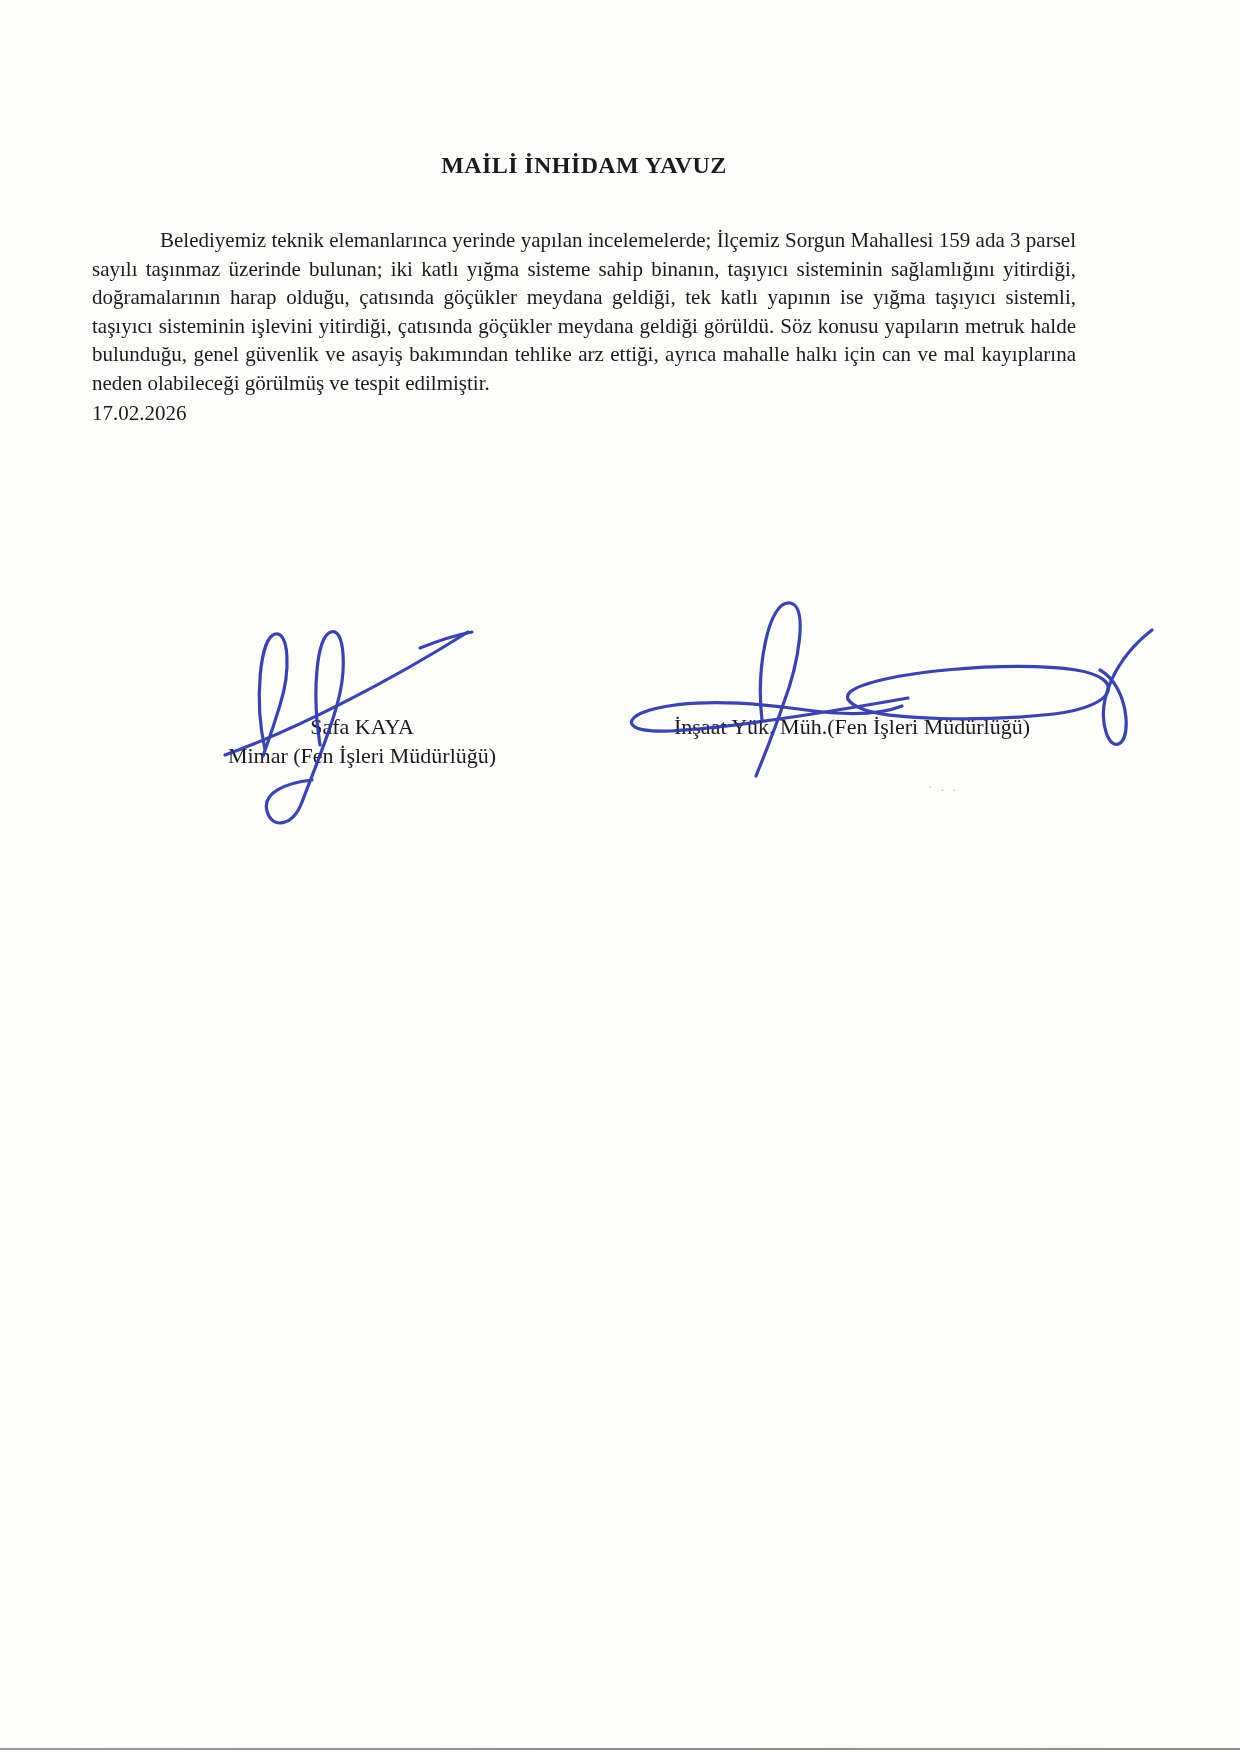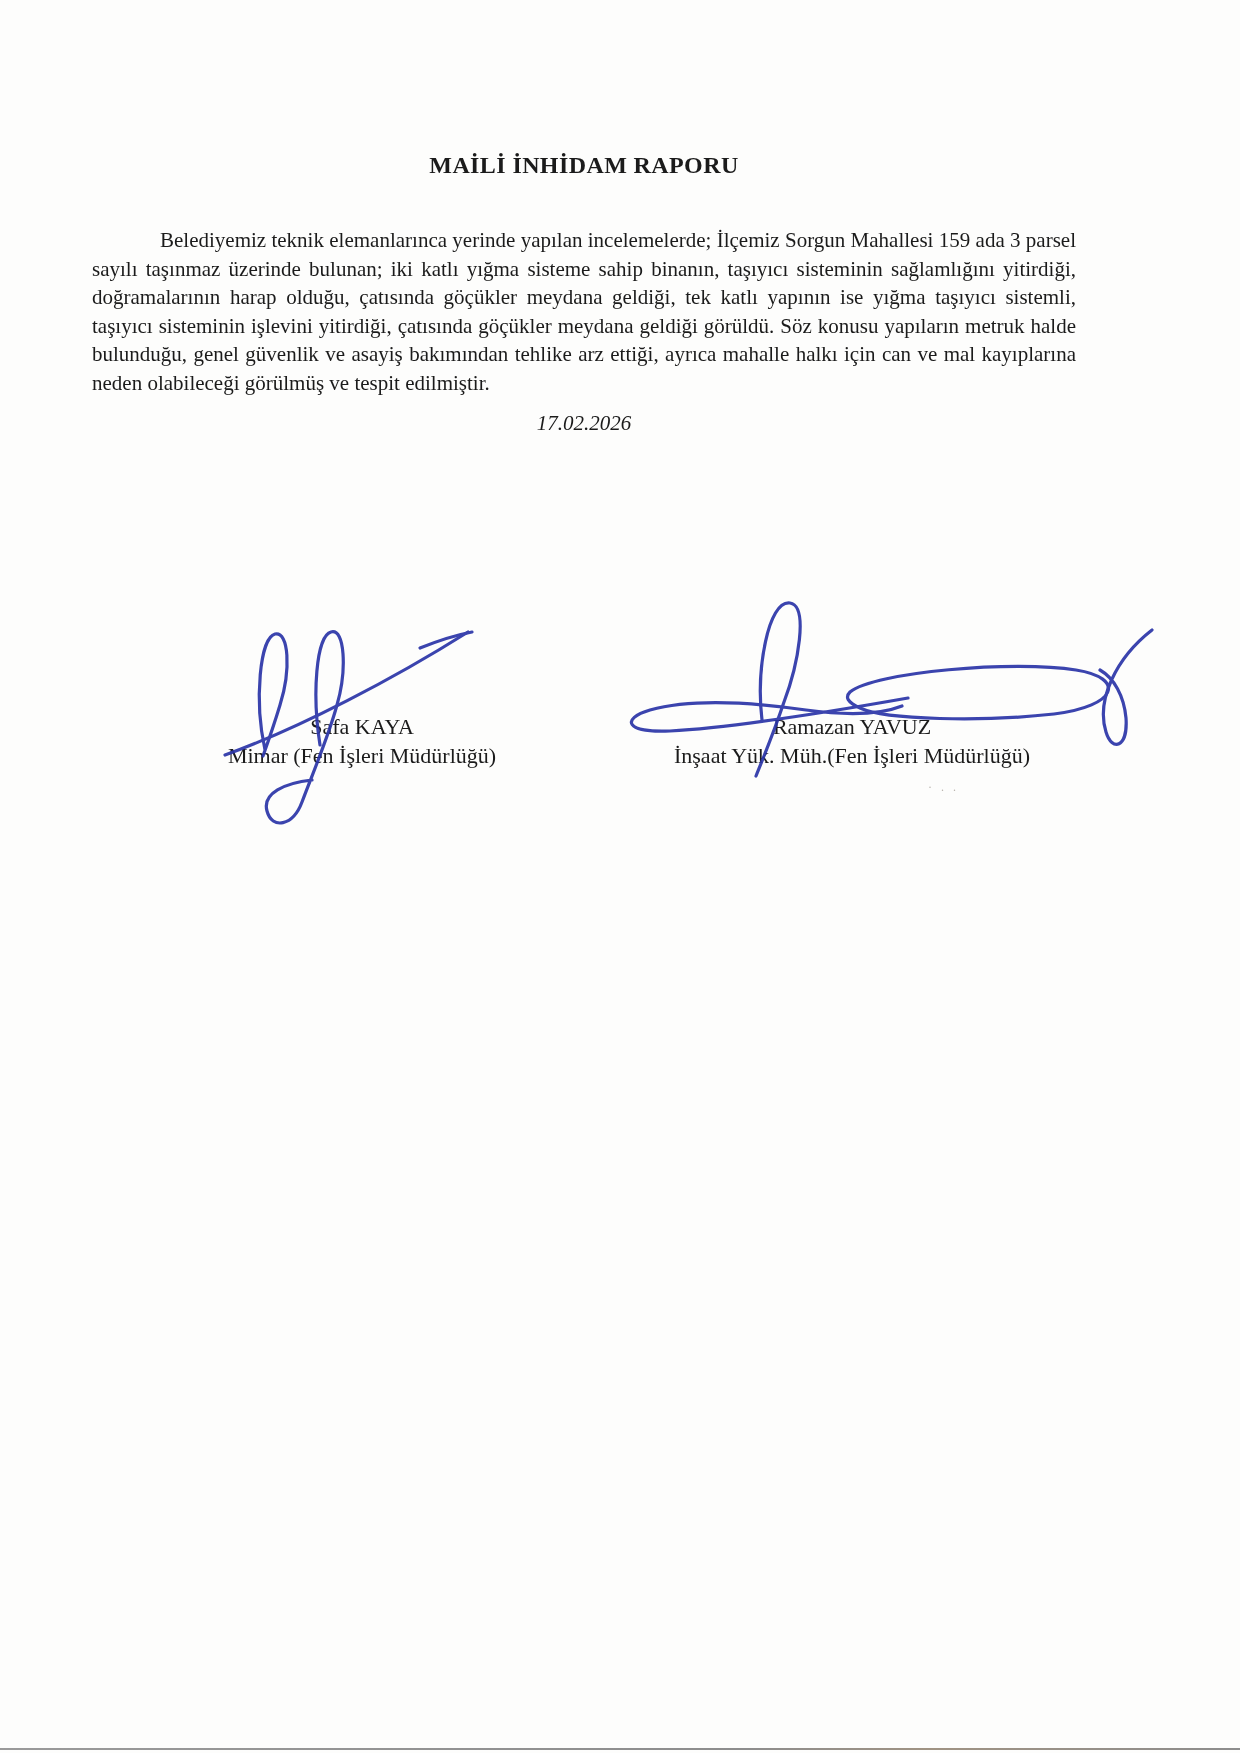--- a/index.html
+++ b/index.html
@@ -29,23 +29,22 @@
     top: 226px;
     left: 92px;
     width: 984px;
     font-size: 21px;
     line-height: 28.6px;
     text-align: justify;
   }
   .body-text p { margin: 0; text-indent: 68px; }
   .date-line {
     text-indent: 0;
-    text-align: center;
-    margin-top: 11px;
-    font-style: italic;
+    text-align: left;
+    margin-top: 1px;
   }
   .sig-block {
     position: absolute;
     top: 712px;
     text-align: center;
     font-size: 22px;
     line-height: 29px;
     white-space: nowrap;
   }
   .sig-left  { left: 162px; width: 400px; }
@@ -83,34 +82,33 @@
     width: 100%;
     height: 2px;
     background: linear-gradient(90deg, #9a9a9a 0%, #8d8d8d 60%, #a09383 75%, #8d8d8d 100%);
   }
 </style>
 </head>
 <body>
 
 <div class="page">
 
-  <div class="title">MAİLİ İNHİDAM RAPORU</div>
+  <div class="title">MAİLİ İNHİDAM YAVUZ</div>
 
   <div class="body-text">
     <p>Belediyemiz teknik elemanlarınca yerinde yapılan incelemelerde; İlçemiz Sorgun Mahallesi 159 ada 3 parsel sayılı taşınmaz üzerinde bulunan; iki katlı yığma sisteme sahip binanın, taşıyıcı sisteminin sağlamlığını yitirdiği, doğramalarının harap olduğu, çatısında göçükler meydana geldiği, tek katlı yapının ise yığma taşıyıcı sistemli, taşıyıcı sisteminin işlevini yitirdiği, çatısında göçükler meydana geldiği görüldü. Söz konusu yapıların metruk halde bulunduğu, genel güvenlik ve asayiş bakımından tehlike arz ettiği, ayrıca mahalle halkı için can ve mal kayıplarına neden olabileceği görülmüş ve tespit edilmiştir.</p>
     <div class="date-line">17.02.2026</div>
   </div>
 
   <div class="sig-block sig-left">
     <div>Safa KAYA</div>
     <div>Mimar (Fen İşleri Müdürlüğü)</div>
   </div>
 
   <div class="sig-block sig-right">
-    <div>Ramazan YAVUZ</div>
     <div>İnşaat Yük. Müh.(Fen İşleri Müdürlüğü)</div>
   </div>
 
   <svg class="sig-ink" viewBox="0 0 1050 240" xmlns="http://www.w3.org/2000/svg">
 
     <path d="M 75 165 C 150 138, 245 88, 318 42" stroke="#2b35a8"></path>
     <path d="M 270 58 C 290 50, 306 45, 322 42" stroke="#2b35a8"></path>
     <path d="M 115 160 C 104 110, 110 48, 125 44 C 139 41, 141 80, 130 115 C 124 135, 118 152, 113 166" stroke="#2b35a8"></path>
     <path d="M 170 155 C 162 105, 166 46, 181 42 C 195 38, 197 80, 187 115 C 178 148, 162 185, 152 212 C 143 236, 122 240, 117 221 C 112 203, 135 193, 162 190" stroke="#2b35a8"></path>
 

